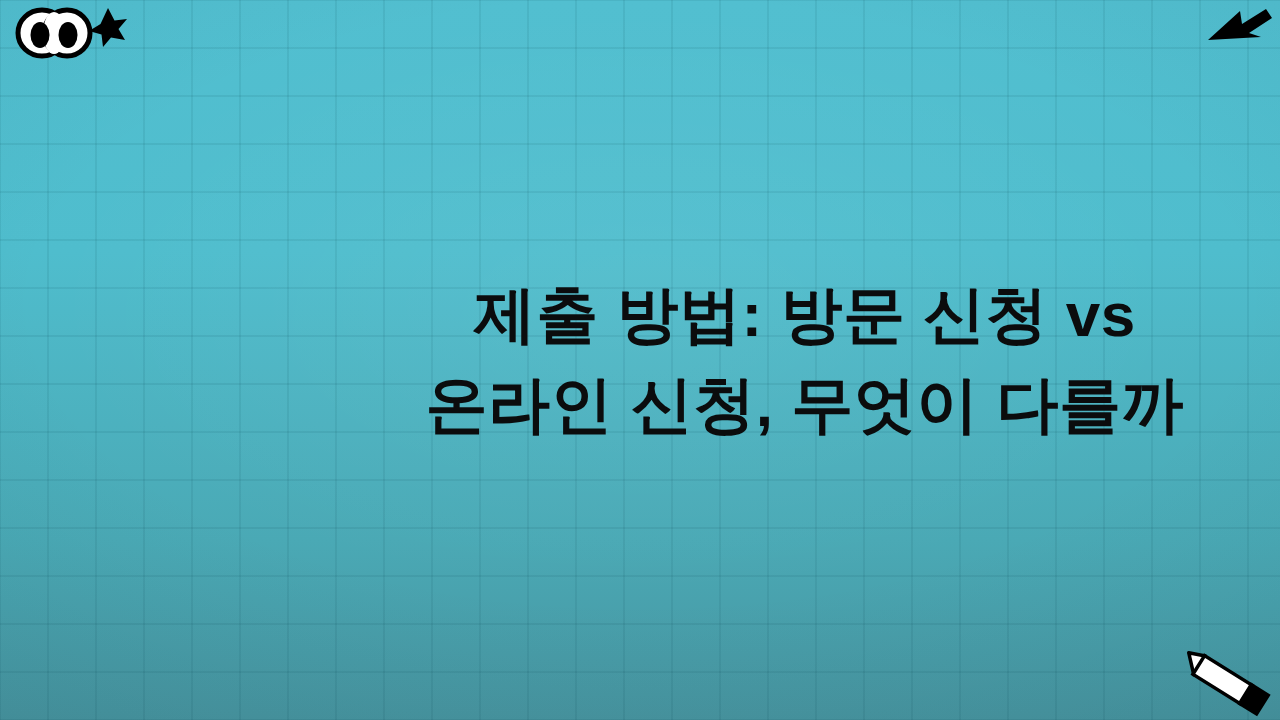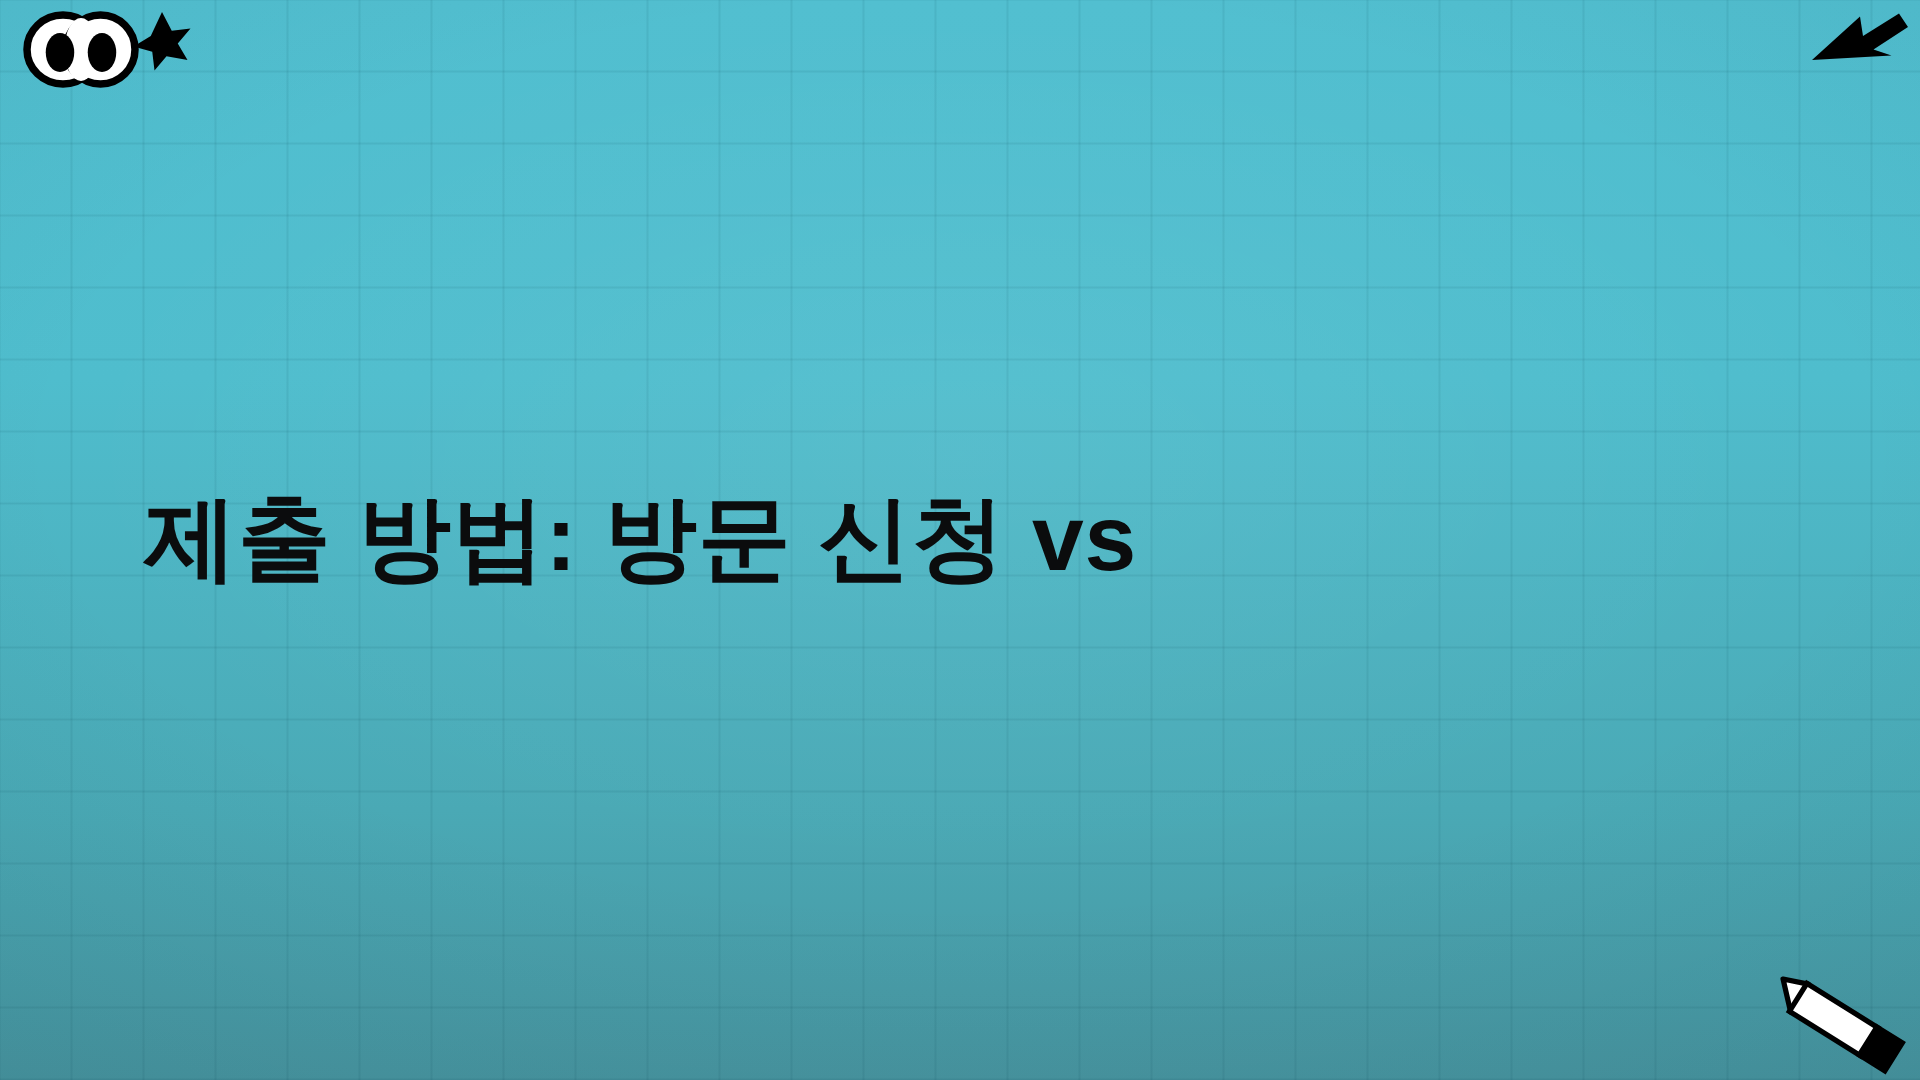--- a/index.html
+++ b/index.html
@@ -39,21 +39,21 @@
 
   
   .title-wrap {
     position: absolute;
     left: 0;
     right: 0;
     top: 0;
     height: 720px;
     display: flex;
     align-items: center;
-    justify-content: flex-start;
+    justify-content: flex-end;
     padding: 0 96px;
     box-sizing: border-box;
   }
   .title {
     margin: 0;
     text-align: center;
     color: #0b0c0d;
     font-weight: 700;
     font-size: 62px;
     line-height: 90px;
@@ -112,16 +112,17 @@
         <path d="M6 28 L22 22 L22 44 Z" fill="#ffffff" stroke="#000000" stroke-width="3.5" stroke-linejoin="round"></path>
         <rect x="21" y="22" width="56" height="22" fill="#ffffff" stroke="#000000" stroke-width="3.5"></rect>
         <rect x="76" y="22" width="20" height="22" fill="#000000" stroke="#000000" stroke-width="3.5"></rect>
       </g>
     </svg>
   </div>
 
   <div class="title-wrap">
     <h1 class="title">
       <span class="title-line">제출 방법: 방문 신청 vs</span>
+      <span class="title-line">온라인 신청, 무엇이 다를까</span>
     </h1>
   </div>
 
 </div>
 
 </body></html>

